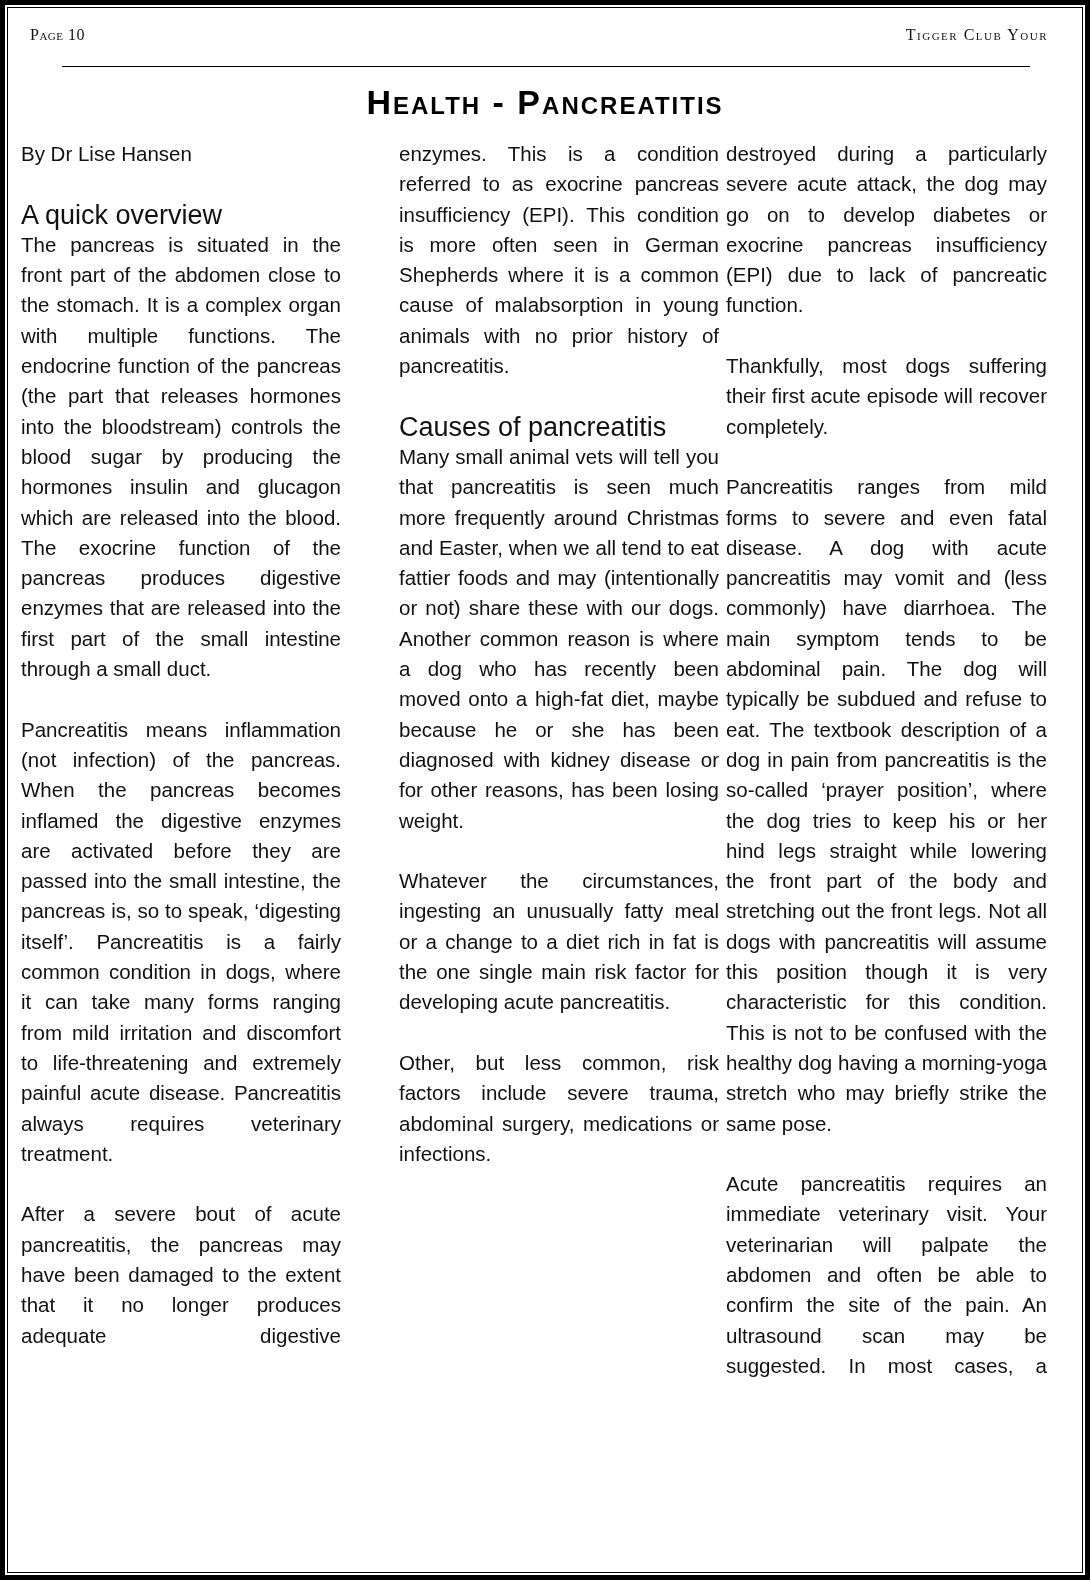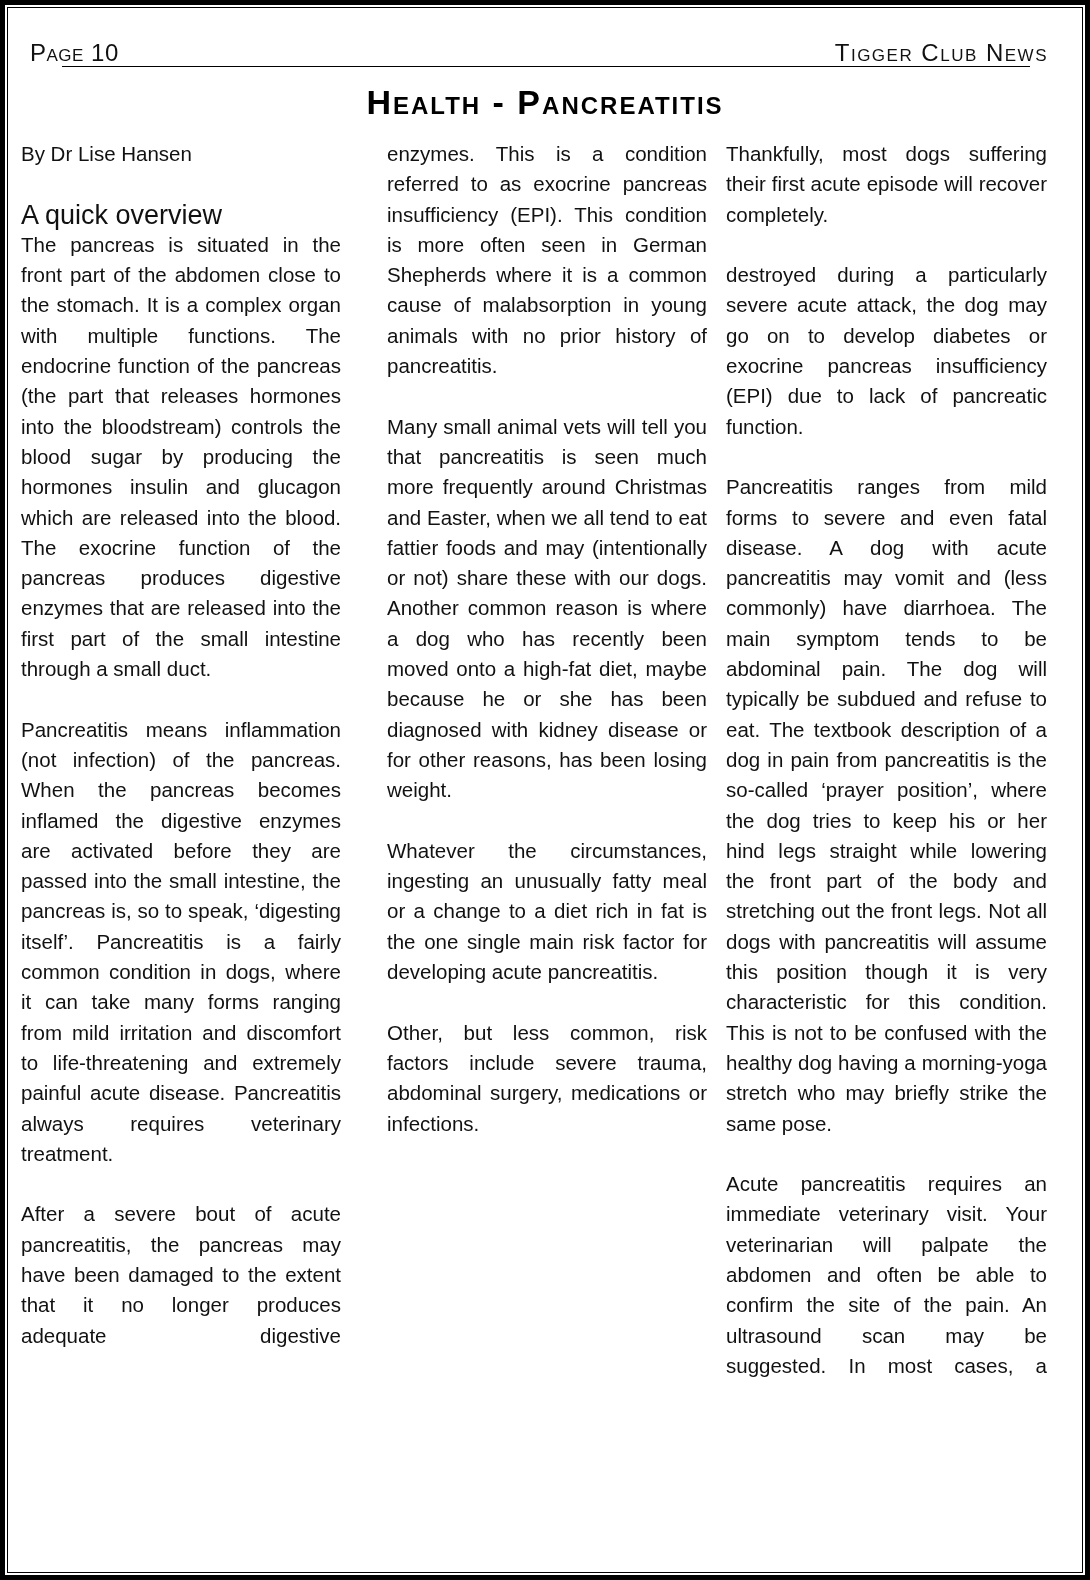--- a/index.html
+++ b/index.html
@@ -6,75 +6,76 @@
   body { width: 1090px; height: 1580px; position: relative; overflow: hidden; }
   .frame-outer {
     position: absolute; left: 0; top: 0; width: 1090px; height: 1580px;
     box-sizing: border-box; border: 5px solid #000;
   }
   .frame-inner {
     position: absolute; left: 7px; top: 7px; right: 7px; bottom: 7px;
     border: 1px solid #000;
   }
   .running-head {
-    position: absolute; top: 39px; font-family: Liberation Sans, sans-serif;
-    font-variant: small-caps; font-size: 24px; color: #111; letter-spacing: 0.5px;
+    position: absolute; top: 26px; font-family: Liberation Serif, serif;
+    font-variant: small-caps; font-size: 16px; color: #111; letter-spacing: 0.5px;
   }
   .page-num { left: 30px; }
   .pub-name { right: 42px; letter-spacing: 1.5px; }
   .rule {
     position: absolute; left: 62px; right: 60px; top: 66px; height: 1px; background: #000;
   }
   .title {
     position: absolute; top: 83px; left: 0; right: 0; text-align: center;
     font-family: Liberation Sans, sans-serif; font-weight: bold;
     font-variant: small-caps; font-size: 34px; letter-spacing: 2px; color: #000;
   }
   .col {
     position: absolute; top: 139px; width: 322px;
     font-family: "Liberation Sans", "DejaVu Sans", sans-serif;
     font-size: 20.5px; line-height: 30.3px; color: #111;
     text-align: justify; hyphens: none;
   }
   .col1 { left: 21px; width: 320px; }
-  .col2 { left: 387px; width: 320px; }
+  .col2 { left: 399px; width: 320px; }
   .col3 { left: 726px; width: 321px; }
   .col p { margin: 0 0 30.3px 0; }
   .col p.tight { margin-bottom: 0; }
   .col h3 {
     margin: 0; font-size: 27px; line-height: 30.3px; font-weight: normal; text-align: left;
   }
   .byline { text-align: left; }
   .lastline { text-align-last: left; }
 </style>
 </head>
 <body>
 
 <div class="frame-outer"></div>
 <div class="frame-inner"></div>
 
 <div class="running-head page-num">Page 10</div>
-<div class="running-head pub-name">Tigger Club News</div>
+<div class="running-head pub-name">Tigger Club Your</div>
 <div class="rule"></div>
 
 <div class="title">Health - Pancreatitis</div>
 
 <div class="col col1">
   <p class="byline">By Dr Lise Hansen</p>
   <h3>A quick overview</h3>
   <p class="lastline">The pancreas is situated in the front part of the abdomen close to the stomach. It is a complex organ with multiple functions. The endocrine function of the pancreas (the part that releases hormones into the bloodstream) controls the blood sugar by producing the hormones insulin and glucagon which are released into the blood. The exocrine function of the pancreas produces digestive enzymes that are released into the first part of the small intestine through a small duct.</p>
   <p class="lastline">Pancreatitis means inflammation (not infection) of the pancreas. When the pancreas becomes inflamed the digestive enzymes are activated before they are passed into the small intestine, the pancreas is, so to speak, ‘digesting itself’. Pancreatitis is a fairly common condition in dogs, where it can take many forms ranging from mild irritation and discomfort to life-threatening and extremely painful acute disease. Pancreatitis always requires veterinary treatment.</p>
   <p class="tight" style="text-align-last: justify;">After a severe bout of acute pancreatitis, the pancreas may have been damaged to the extent that it no longer produces adequate digestive</p>
 </div>
 
 <div class="col col2">
   <p class="lastline">enzymes. This is a condition referred to as exocrine pancreas insufficiency (EPI). This condition is more often seen in German Shepherds where it is a common cause of malabsorption in young animals with no prior history of pancreatitis.</p>
+  <h3>Causes of pancreatitis</h3>
   <p class="lastline">Many small animal vets will tell you that pancreatitis is seen much more frequently around Christmas and Easter, when we all tend to eat fattier foods and may (intentionally or not) share these with our dogs. Another common reason is where a dog who has recently been moved onto a high-fat diet, maybe because he or she has been diagnosed with kidney disease or for other reasons, has been losing weight.</p>
   <p class="lastline">Whatever the circumstances, ingesting an unusually fatty meal or a change to a diet rich in fat is the one single main risk factor for developing acute pancreatitis.</p>
   <p class="lastline">Other, but less common, risk factors include severe trauma, abdominal surgery, medications or infections.</p>
 </div>
 
 <div class="col col3">
+  <p class="lastline">destroyed during a particularly severe acute attack, the dog may go on to develop diabetes or exocrine pancreas insufficiency (EPI) due to lack of pancreatic function.</p>
   <p class="lastline">Thankfully, most dogs suffering their first acute episode will recover completely.</p>
-  <p class="lastline">destroyed during a particularly severe acute attack, the dog may go on to develop diabetes or exocrine pancreas insufficiency (EPI) due to lack of pancreatic function.</p>
   <p class="lastline">Pancreatitis ranges from mild forms to severe and even fatal disease. A dog with acute pancreatitis may vomit and (less commonly) have diarrhoea. The main symptom tends to be abdominal pain. The dog will typically be subdued and refuse to eat. The textbook description of a dog in pain from pancreatitis is the so-called ‘prayer position’, where the dog tries to keep his or her hind legs straight while lowering the front part of the body and stretching out the front legs. Not all dogs with pancreatitis will assume this position though it is very characteristic for this condition. This is not to be confused with the healthy dog having a morning-yoga stretch who may briefly strike the same pose.</p>
   <p class="tight" style="text-align-last: justify;">Acute pancreatitis requires an immediate veterinary visit. Your veterinarian will palpate the abdomen and often be able to confirm the site of the pain. An ultrasound scan may be suggested. In most cases, a</p>
 </div>
 
 </body></html>

